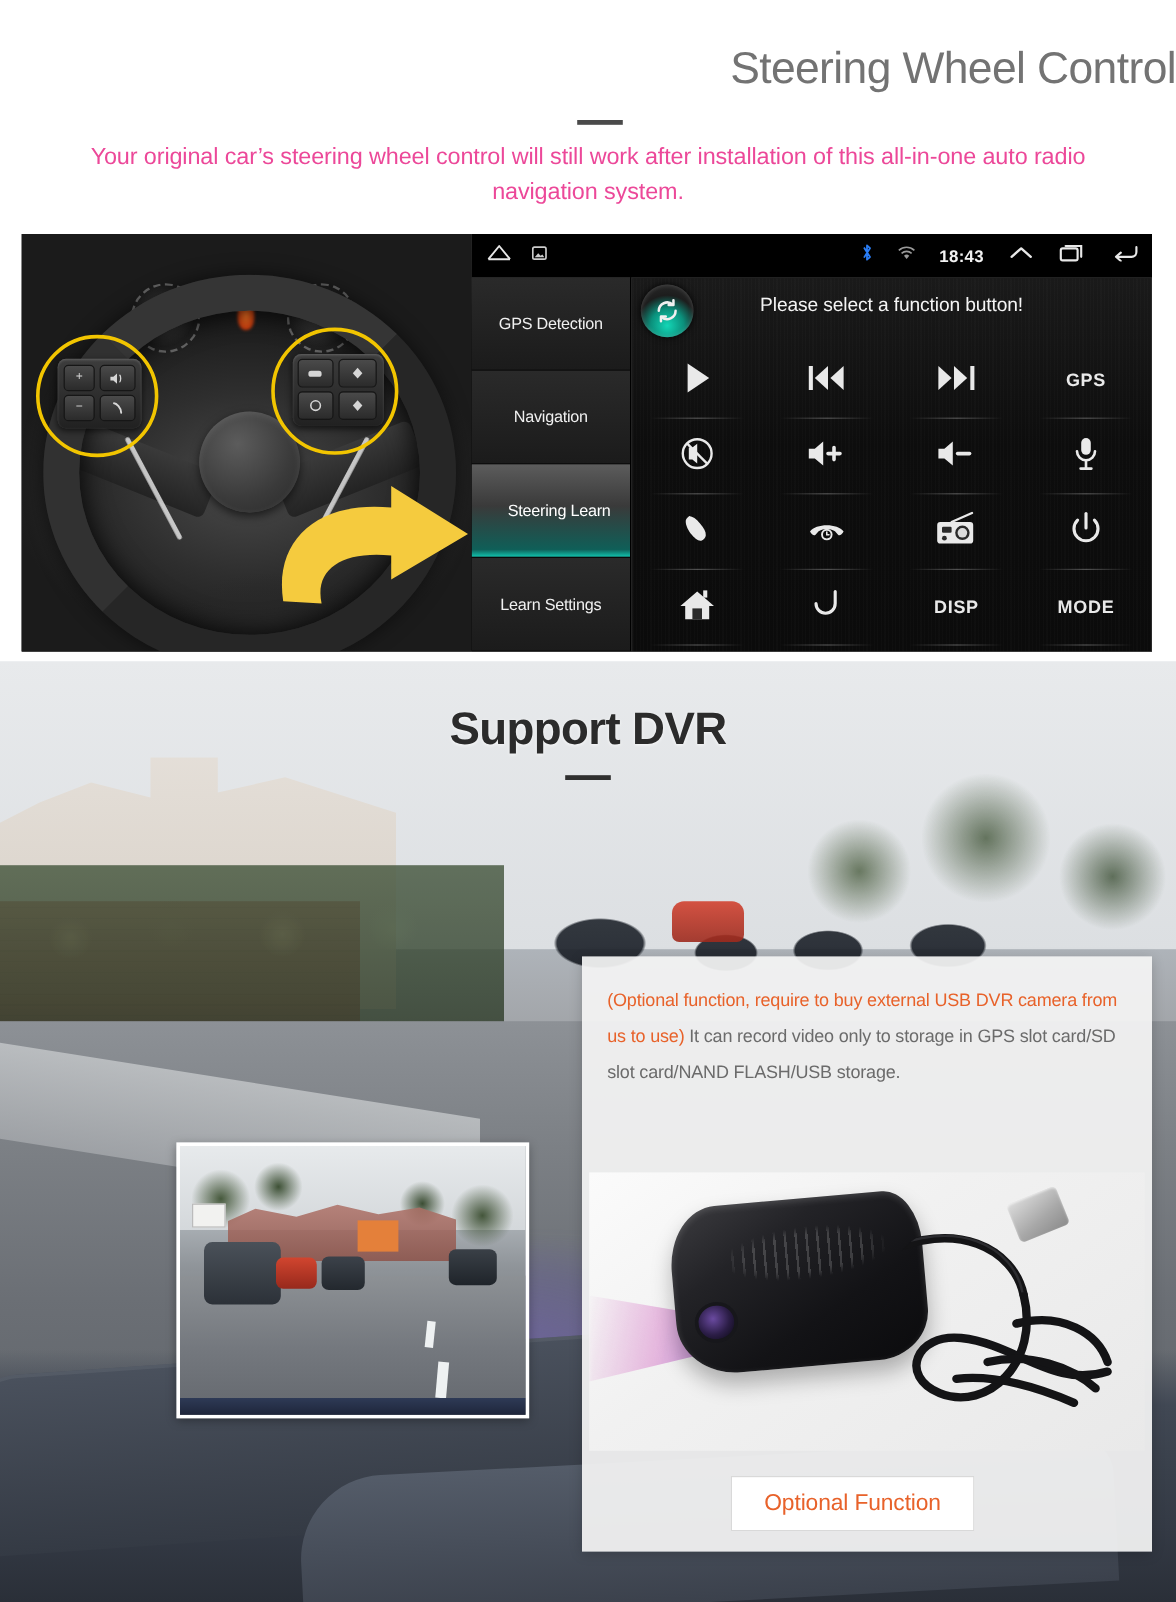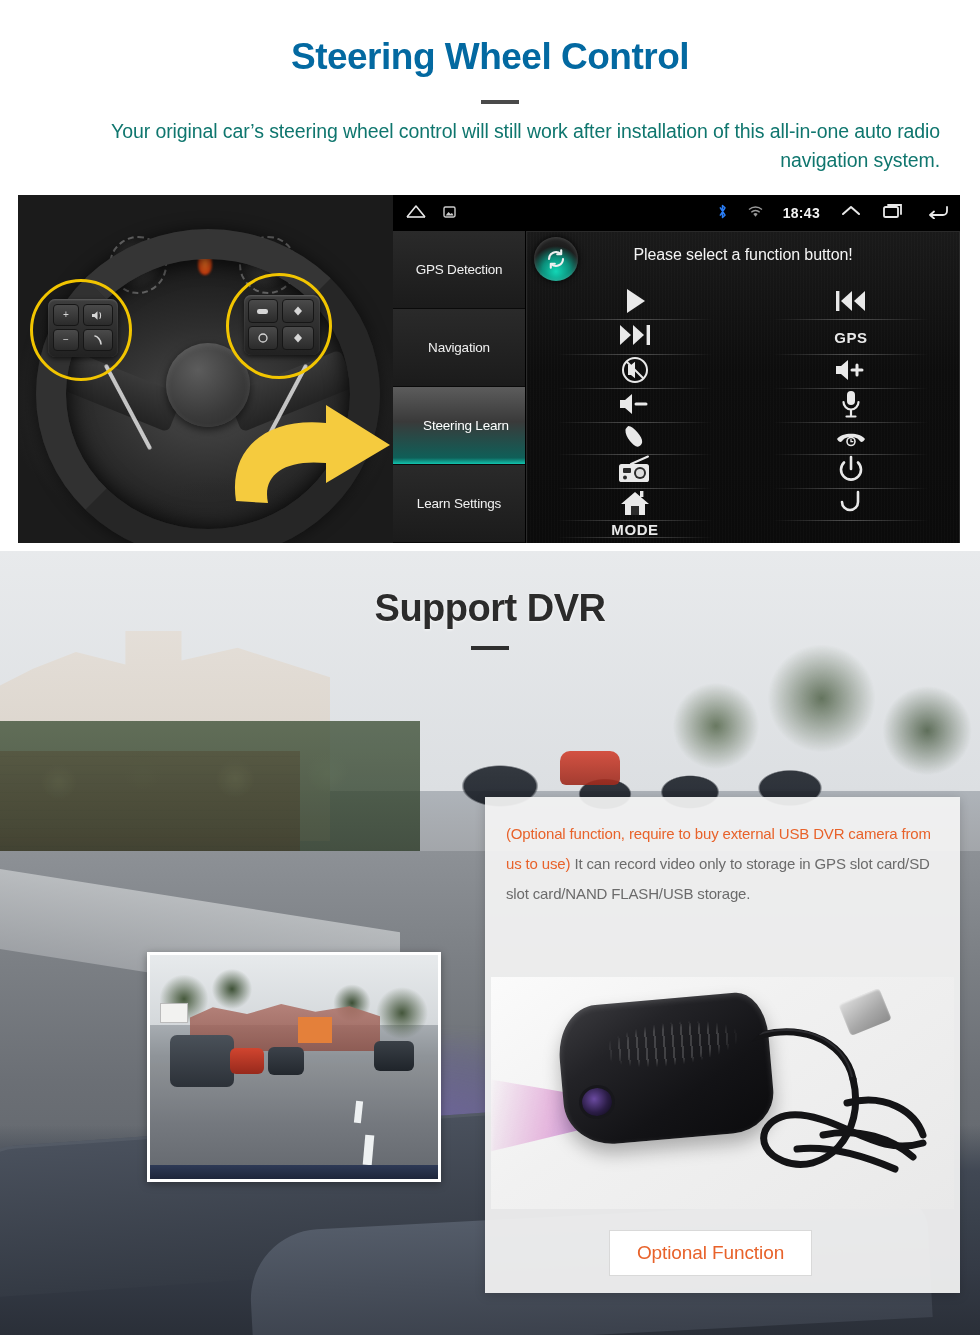--- a/index.html
+++ b/index.html
@@ -11,32 +11,32 @@
     position: relative;
   }
 
   
   .section-swc {
     position: absolute; left:0; top:0; width:980px; height:551px;
     background:#ffffff;
   }
   .swc-title {
     position:absolute; left:0; top:36px; width:980px;
-    text-align:center;
-    font-size:37px; font-weight:bold; letter-spacing:-0.5px;
-    color:#0369a1;
+    text-align:right;
+    font-size:37px; font-weight:normal; letter-spacing:-0.5px;
+    color:#737373;
   }
   .swc-rule {
     position:absolute; left:481px; top:100px; width:38px; height:4px;
     background:#4a4a4a;
   }
   .swc-sub {
     position:absolute; left:40px; top:117px; width:900px;
-    text-align:right; font-size:19.5px; line-height:29px;
-    color:#0f766e; letter-spacing:-0.1px;
+    text-align:center; font-size:19.5px; line-height:29px;
+    color:#ec4899; letter-spacing:-0.1px;
   }
 
   
   .swc-media {
     position:absolute; left:18px; top:195px; width:942px; height:348px;
     overflow:hidden; background:#000;
   }
 
   
   .wheel-photo {
@@ -176,21 +176,21 @@
     background:radial-gradient(circle at 50% 78%, #13d6b6 0%, #0b8f7b 34%, #1d1d1d 62%, #2e2e2e 100%);
     box-shadow: 0 0 6px rgba(0,0,0,.9), inset 0 0 4px rgba(255,255,255,.2);
     display:flex; align-items:center; justify-content:center;
   }
   .prompt {
     position:absolute; left:0; top:14px; width:100%; text-align:center;
     color:#f4f4f4; font-size:16px; letter-spacing:-0.1px;
   }
   .btn-grid {
     position:absolute; left:0; top:54px; width:100%; height:252px;
-    display:grid; grid-template-columns: repeat(2, 1fr); grid-template-rows: repeat(4, 1fr);
+    display:grid; grid-template-columns: repeat(4, 1fr); grid-template-rows: repeat(4, 1fr);
   }
   .fbtn {
     display:flex; align-items:center; justify-content:center;
     color:#e9e9e9;
     position:relative;
   }
   .fbtn::after{
     content:""; position:absolute; left:14%; right:14%; bottom:0; height:1px;
     background:linear-gradient(90deg, rgba(255,255,255,0), rgba(255,255,255,.28), rgba(255,255,255,0));
   }
@@ -681,20 +681,23 @@
               </span>
             </div>
             <div class="fbtn">
               <span>
                 <svg width="30" height="28" viewBox="0 0 30 28">
                     <path d="M22 3v10a8 8 0 1 1-16 0" fill="none" stroke="#e9e9e9" stroke-width="2.6" stroke-linecap="round"></path>
                   </svg>
               </span>
             </div>
             <div class="fbtn">
+              <span class="fbtn-text">DISP</span>
+            </div>
+            <div class="fbtn">
               <span class="fbtn-text">MODE</span>
             </div>
 
           </div>
         </div>
       </div>
     </div>
   </div>
 </section>
 

